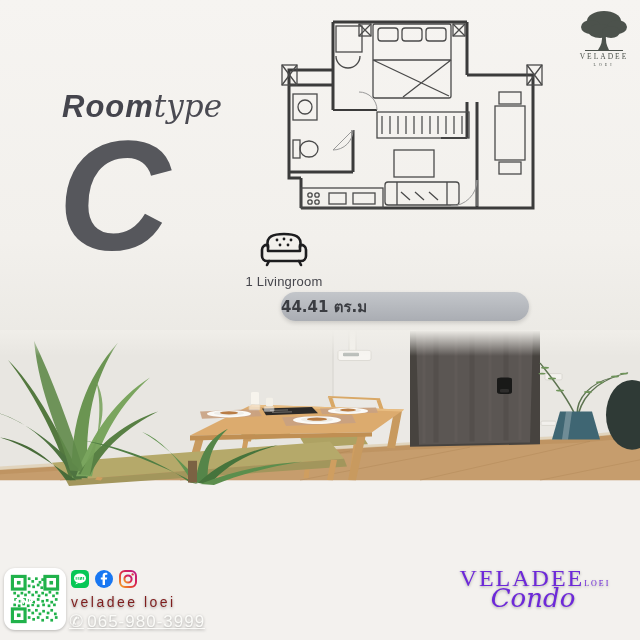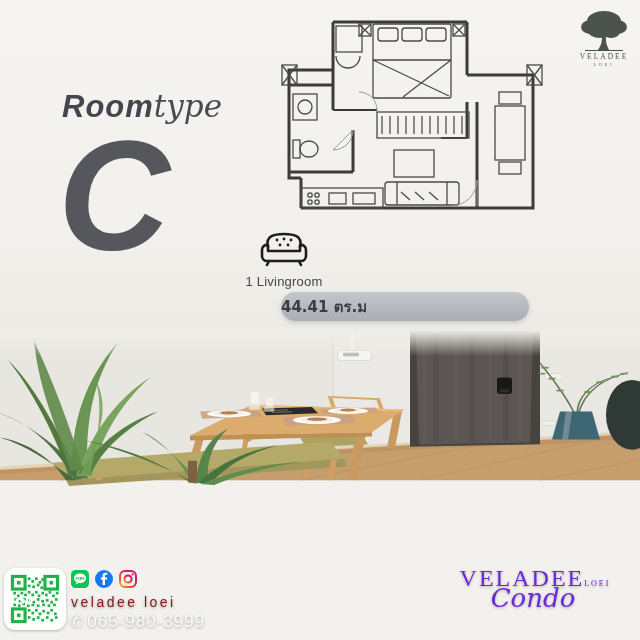--- a/index.html
+++ b/index.html
@@ -33,21 +33,21 @@
   #photo-fade{left:0;top:330px;width:640px;height:26px;
               background:linear-gradient(180deg,#f0eee9,rgba(240,238,233,0));}
   
   #qr-card{left:4px;top:568px;width:62px;height:62px;border-radius:11px;background:#fff;
            box-shadow:0 1px 3px rgba(0,0,0,.25);display:flex;align-items:center;justify-content:center;}
   #social-row{left:71px;top:570px;display:flex;gap:6px;}
   .social{width:18px;height:18px;}
   #contact-name{left:71px;top:594px;color:#7f1d1d;font-size:14px;letter-spacing:2.5px;
                 text-shadow:0 1px 3px rgba(0,0,0,.35);}
   #contact-phone{left:69px;top:611px;color:#fbfbf8;font-size:17px;letter-spacing:1px;
-                 text-shadow:0 1px 3px rgba(0,0,0,.35);}
+                 text-shadow:0 1px 3px rgba(0,0,0,.35);text-decoration:underline;}
   #contact-phone .pglyph{font-family:"DejaVu Sans",sans-serif;margin-right:3px;}
   
   #watermark{left:440px;top:566px;width:190px;text-align:center;color:#6d28d9;
              text-shadow:0 1px 3px rgba(0,0,0,.3);}
   #wm-line1{font-family:"Liberation Serif",serif;font-size:24px;letter-spacing:2px;line-height:1;}
   #wm-sub{font-family:"Liberation Serif",serif;font-size:8px;letter-spacing:2px;}
   #wm-script{font-family:"DejaVu Serif",serif;font-style:italic;font-size:26px;line-height:.8;
              margin-top:-2px;margin-right:4px;}
 </style>
 </head>

